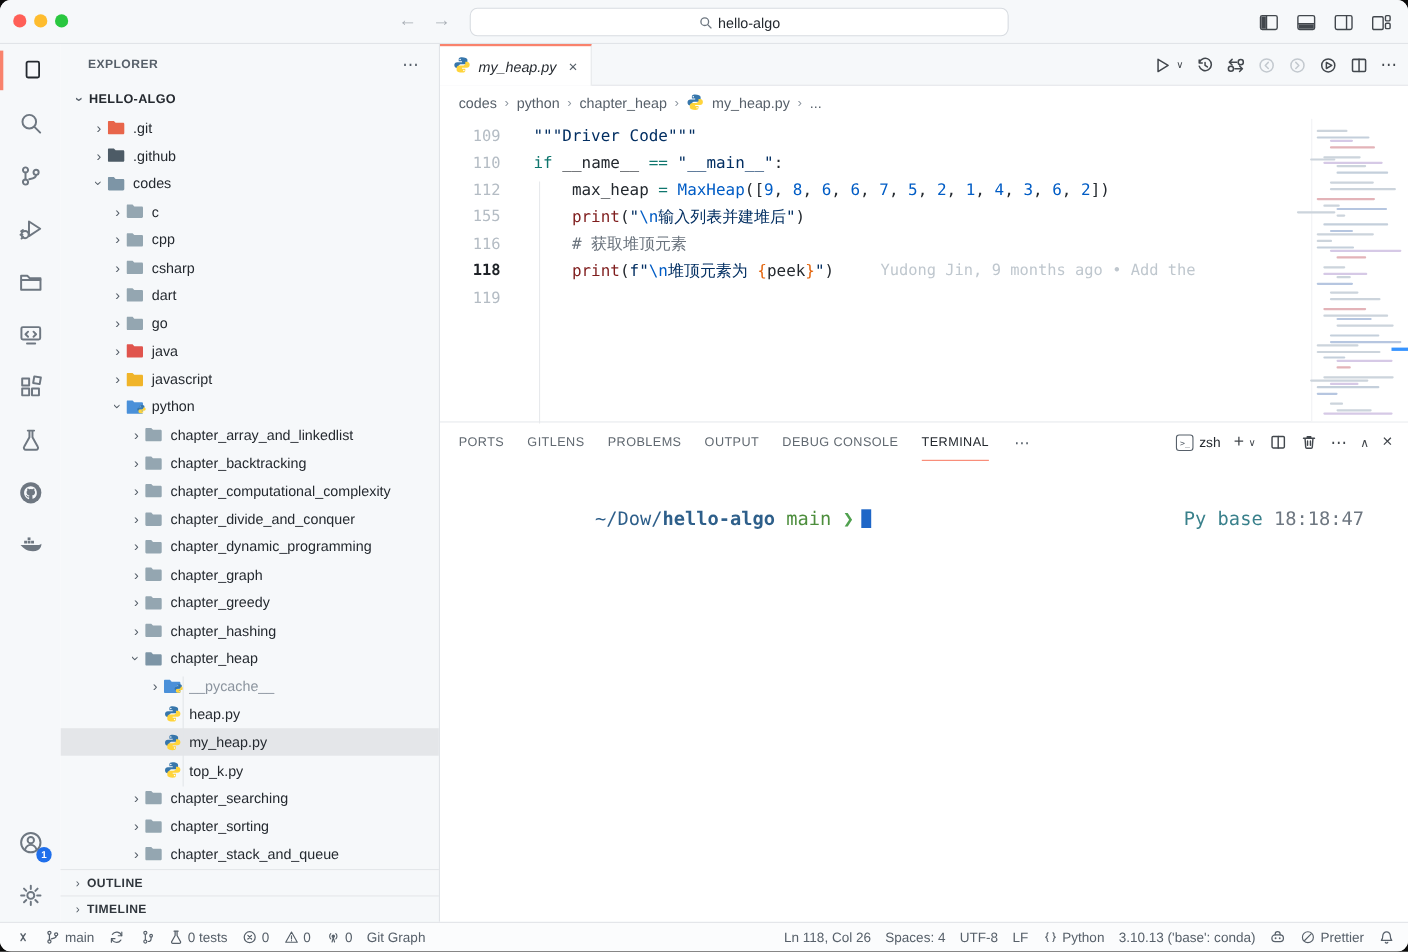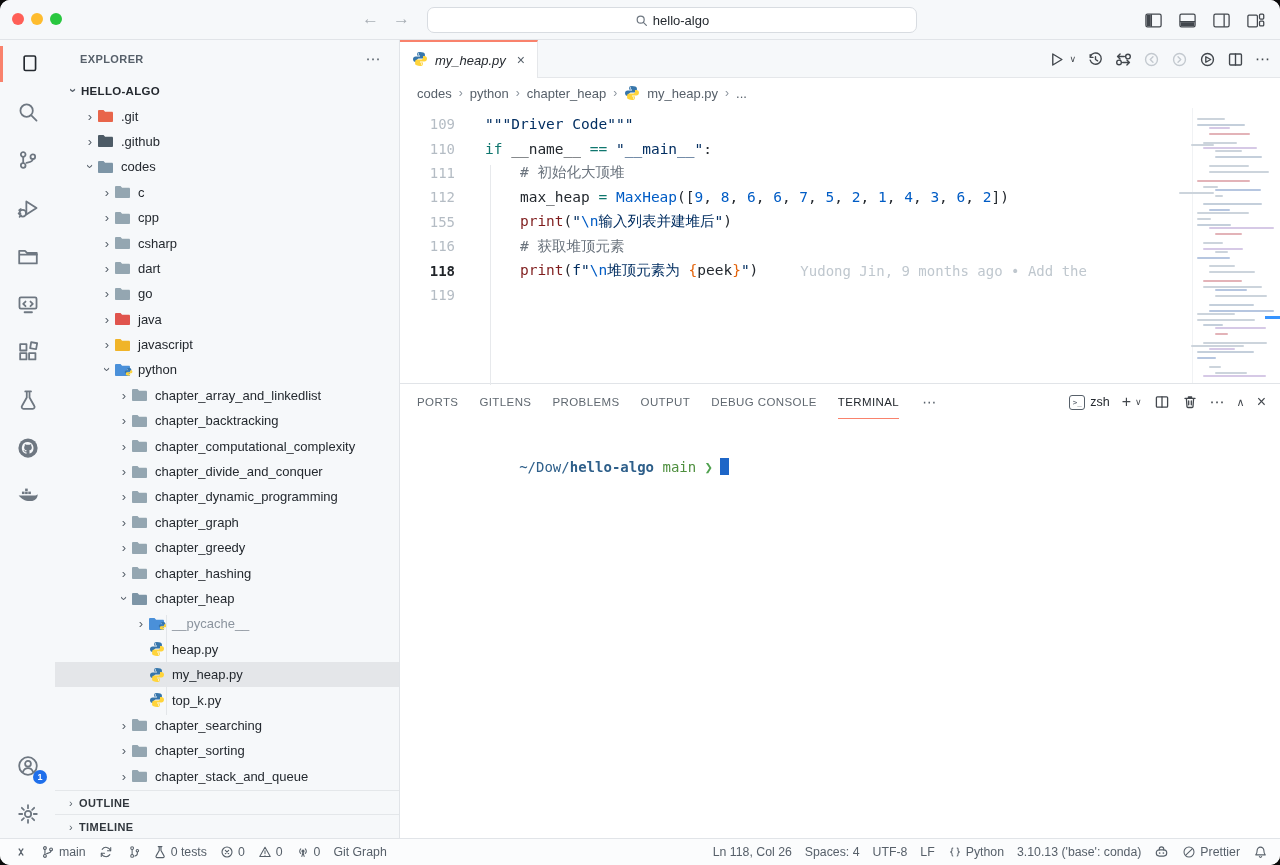--- a/index.html
+++ b/index.html
@@ -73,21 +73,21 @@
   .ptab{height:34px;display:flex;align-items:center;margin-right:21px;font-size:11.5px;letter-spacing:.4px;
     color:#616971;cursor:pointer;border-bottom:1px solid transparent;}
   .ptab.active{color:#24292f;border-bottom-color:#f9826c;}
   .ptabs-more{color:#57606a;font-size:14px;margin-left:2px;cursor:pointer;}
   .panel-actions{position:absolute;right:14px;top:0;height:36px;display:flex;align-items:center;gap:12px;color:#42474d;}
   .shell-chip{display:flex;align-items:center;gap:5px;font-size:12.5px;color:#24292f;cursor:pointer;}
   .shell-ic{width:16px;height:15px;border:1.2px solid #57606a;border-radius:3px;font-size:7.5px;display:flex;
     align-items:center;justify-content:center;color:#57606a;font-family:"DejaVu Sans Mono",monospace;}
   .pa-caret{font-size:9px;margin-left:-8px;color:#42474d;}
   .pa-x{font-size:16px;}
-  .terminal{flex:1;position:relative;font-family:"DejaVu Sans Mono","Liberation Mono",monospace;font-size:14px;}
+  .terminal{flex:1;position:relative;font-family:"DejaVu Sans Mono","Liberation Mono",monospace;font-size:17px;}
   .tline{position:absolute;left:18px;top:22px;white-space:pre;}
   .t-path{color:#2e5f8a;} .t-repo{color:#2e5f8a;font-weight:bold;} .t-branch{color:#4d8e3d;} .t-prompt{color:#50a14f;}
   .t-cursor{display:inline-block;width:9px;height:17px;background:#1e66c7;vertical-align:-3px;margin-left:7px;}
   .tright{position:absolute;right:40px;top:22px;white-space:pre;}
   .t-venv{color:#39808b;} .t-time{color:#6e7781;}
   
   .statusbar{height:27px;border-top:1px solid #e1e4e8;background:#fbfcfd;display:flex;align-items:center;
     justify-content:space-between;padding:0 12px 0 14px;font-size:12.3px;color:#57606a;flex:none;}
   .sb-group{display:flex;align-items:center;gap:13px;}
   .sb-item{display:flex;align-items:center;gap:4px;cursor:pointer;white-space:nowrap;}
@@ -604,21 +604,20 @@
           </span>
           <span>my_heap.py</span>
           <span class="bc-sep">›</span>
           <span>...</span>
         </div>
 
       <div class="code-area">
         <div class="codelines" id="codelines">
             <div class="cline"><span class="ln">109</span><span class="lt"><span class="tk-str">"""Driver Code"""</span></span></div>
             <div class="cline"><span class="ln">110</span><span class="lt"><span class="tk-kw">if </span><span class="tk-txt">__name__ </span><span class="tk-kw">== </span><span class="tk-str">"__main__"</span><span class="tk-txt">:</span></span></div>
-            <div class="cline"><span class="ln">111</span><span class="lt"><span class="tk-cmt">    # 初始化大顶堆</span></span></div>
             <div class="cline"><span class="ln">112</span><span class="lt"><span class="tk-txt">    max_heap </span><span class="tk-kw">= </span><span class="tk-num">MaxHeap</span><span class="tk-txt">([</span><span class="tk-num">9</span><span class="tk-txt">, </span><span class="tk-num">8</span><span class="tk-txt">, </span><span class="tk-num">6</span><span class="tk-txt">, </span><span class="tk-num">6</span><span class="tk-txt">, </span><span class="tk-num">7</span><span class="tk-txt">, </span><span class="tk-num">5</span><span class="tk-txt">, </span><span class="tk-num">2</span><span class="tk-txt">, </span><span class="tk-num">1</span><span class="tk-txt">, </span><span class="tk-num">4</span><span class="tk-txt">, </span><span class="tk-num">3</span><span class="tk-txt">, </span><span class="tk-num">6</span><span class="tk-txt">, </span><span class="tk-num">2</span><span class="tk-txt">])</span></span></div>
             <div class="cline"><span class="ln">155</span><span class="lt"><span class="tk-txt">    </span><span class="tk-fn">print</span><span class="tk-txt">(</span><span class="tk-str">"</span><span class="tk-esc">\n</span><span class="tk-str">输入列表并建堆后"</span><span class="tk-txt">)</span></span></div>
             <div class="cline"><span class="ln">116</span><span class="lt"><span class="tk-cmt">    # 获取堆顶元素</span></span></div>
             <div class="cline"><span class="ln cur">118</span><span class="lt"><span class="tk-txt">    </span><span class="tk-fn">print</span><span class="tk-txt">(</span><span class="tk-str">f"</span><span class="tk-esc">\n</span><span class="tk-str">堆顶元素为 </span><span class="tk-brace">{</span><span class="tk-txt">peek</span><span class="tk-brace">}</span><span class="tk-str">"</span><span class="tk-txt">)</span></span><span class="blame">Yudong Jin, 9 months ago • Add the</span></div>
             <div class="cline"><span class="ln">119</span><span class="lt"></span></div>
           </div>
         <div class="indent-guide"></div>
         <div class="minimap" id="minimap">
             <div class="mm-line" style="top: 6.95px; left: -8px; width: 55px;"></div>
             <div class="mm-line" style="top: 9.9px; left: 4px; width: 28px; background: rgb(204, 212, 220);"></div>
@@ -733,20 +732,23 @@
               </span>
               <span style="font-size:15px;">⋯</span>
               <span style="font-size:11px;">∧</span>
               <span class="pa-x">×</span>
             </div>
           </div>
         <div class="terminal">
           <div class="tline">
             <span class="t-path">~/Dow/</span><span class="t-repo">hello-algo</span><span class="t-branch"> main</span><span class="t-prompt"> ❯</span><span class="t-cursor"></span>
           </div>
+          <div class="tright">
+            <span class="t-venv">Py base </span><span class="t-time">18:18:47</span>
+          </div>
         </div>
       </div>
     </div>
   </div>
 
   <div class="statusbar">
     <div class="sb-group" id="sb-left">
         <span class="sb-item">
           <span style="display: flex;">
             <svg width="14" height="14" viewBox="0 0 16 16" fill="none" stroke="currentColor" stroke-width="1.5" stroke-linecap="round" stroke-linejoin="round">

